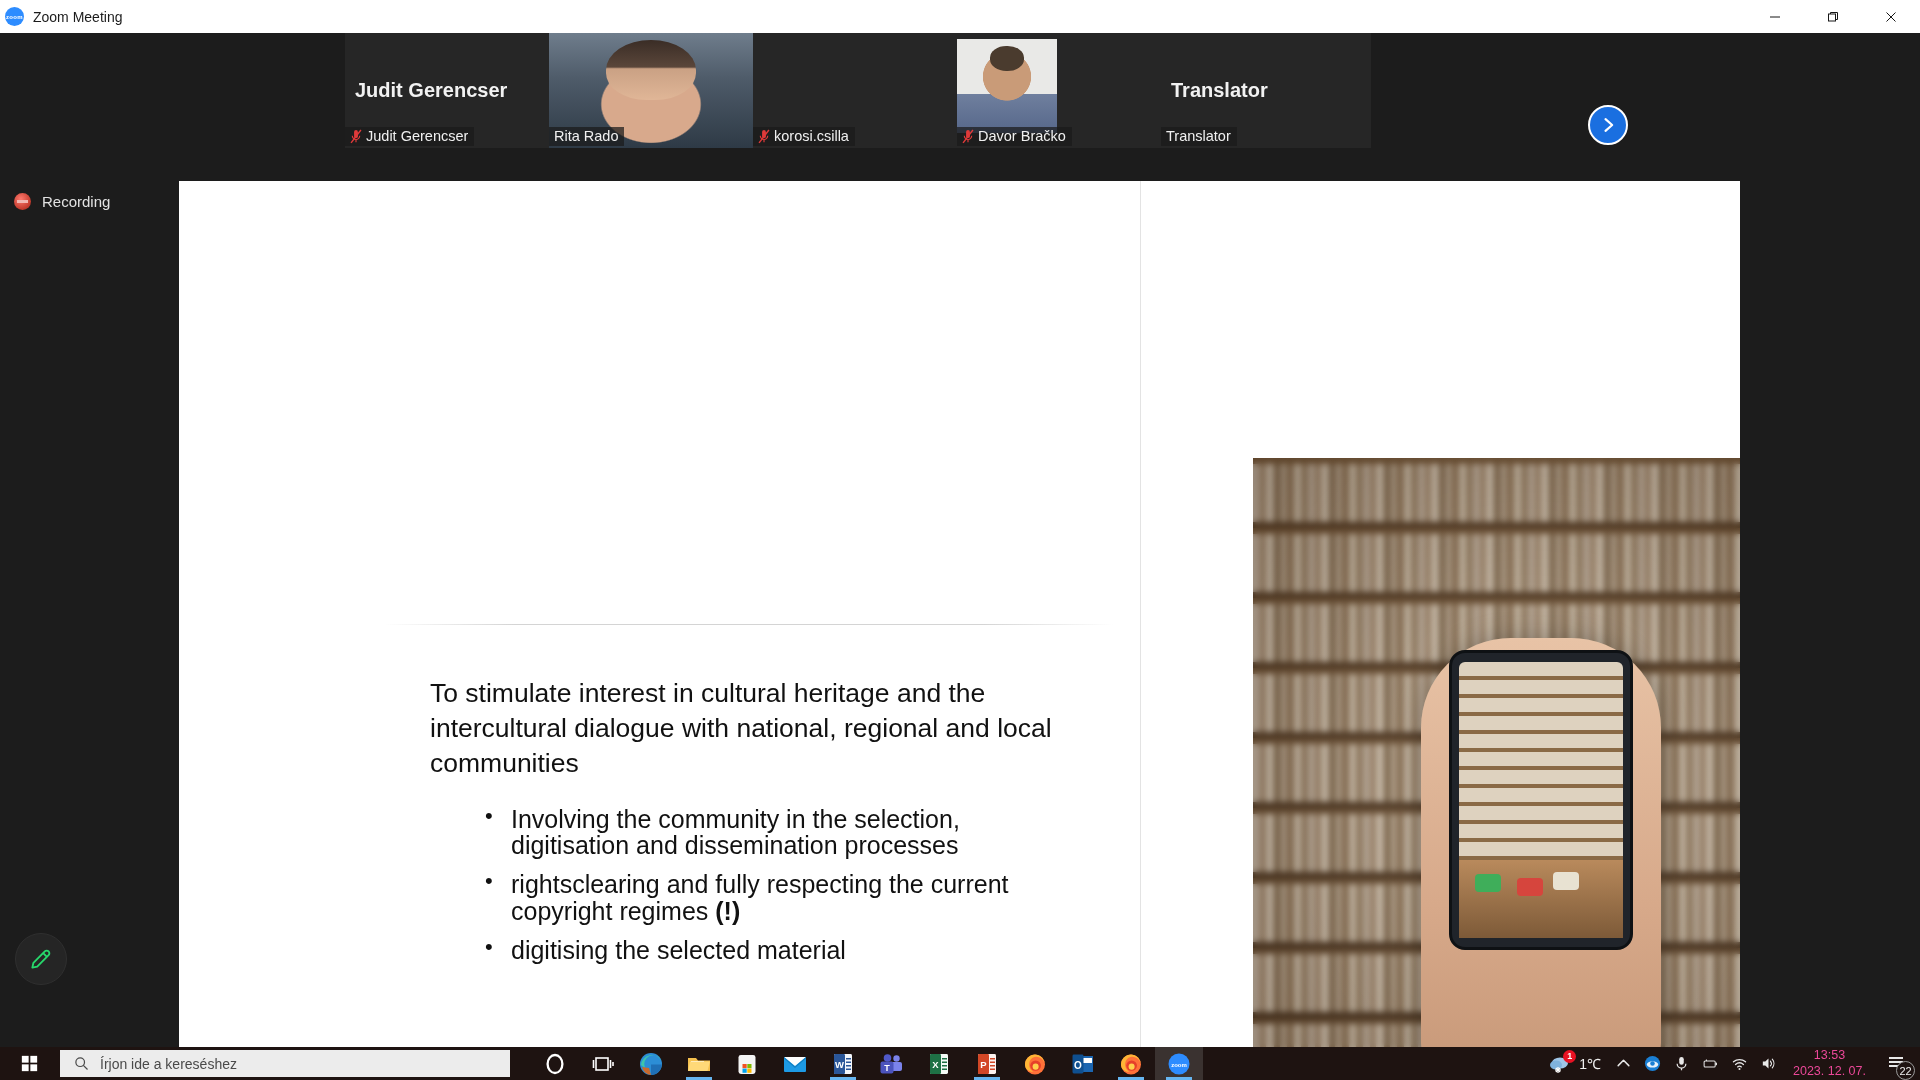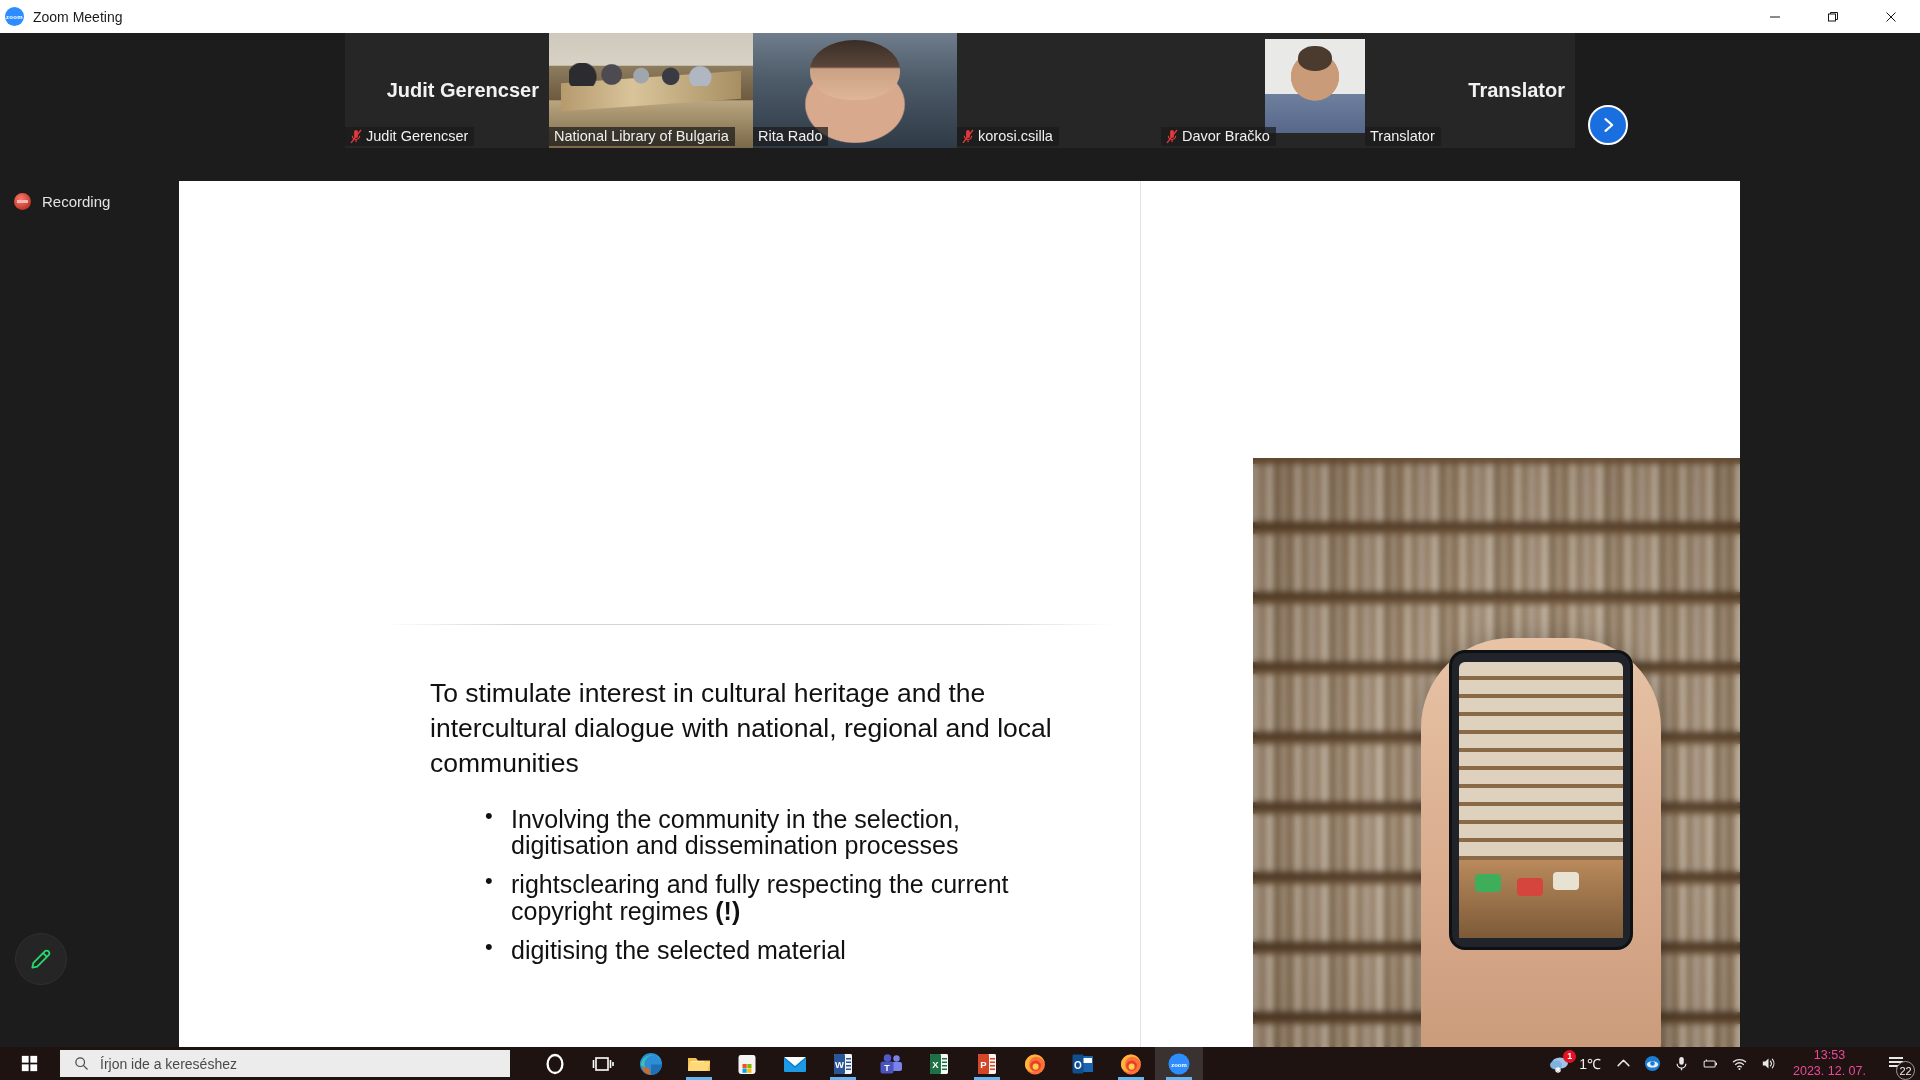--- a/index.html
+++ b/index.html
@@ -35,21 +35,21 @@
 
   
   #filmstrip{
     position:absolute; left:345px; top:0px; width:1230px; height:115px;
     display:flex; align-items:stretch; background:#1c1c1c;
   }
   .tile{
     position:relative; height:115px; overflow:hidden;
     background:#262626; flex:none;
   }
-  .tile.nameonly{ background:#262626; display:flex; align-items:center; justify-content:flex-end; }
+  .tile.nameonly{ background:#262626; display:flex; align-items:center; justify-content:flex-start; }
   .tile .bigname{
     color:#f2f2f2; font-size:20px; font-weight:bold;
     text-align:center; padding:0 10px;
   }
   .tile.active{ outline:2px solid #7ac943; outline-offset:-2px;text-decoration:underline; }
   .namebar{
     position:absolute; left:0; bottom:2px;
     display:flex; align-items:center; gap:4px;
     background:rgba(26,26,26,0.72);
     padding:1px 6px 2px 5px; max-width:100%;
@@ -339,26 +339,20 @@
         <svg class="mutedmic" viewBox="0 0 14 18">
           <path d="M7 1.3a2.3 2.3 0 0 1 2.3 2.3v5a2.3 2.3 0 0 1-4.6 0v-5A2.3 2.3 0 0 1 7 1.3z" fill="#e03a3a"></path>
           <path d="M2.6 8.2a4.4 4.4 0 0 0 8.8 0" fill="none" stroke="#e03a3a" stroke-width="1.4"></path>
           <line x1="7" y1="12.6" x2="7" y2="16" stroke="#e03a3a" stroke-width="1.4"></line>
           <line x1="1.1" y1="16.6" x2="12.9" y2="1.2" stroke="#e03a3a" stroke-width="1.7"></line>
         </svg>
         <span class="pname">Judit Gerencser</span>
       </div>
     </div>
 
-    <div class="tile" style="width:204px">
-      <div class="vid-conf"></div>
-      <div class="namebar">
-        <span class="pname">National Library of Bulgaria</span>
-      </div>
-    </div>
 
     <div class="tile active" style="width:204px">
       <div class="vid-face"></div>
       <div class="namebar">
         <span class="pname">Rita Rado</span>
       </div>
     </div>
 
     <div class="tile nameonly" style="width:204px">
       <div class="bigname"></div>

